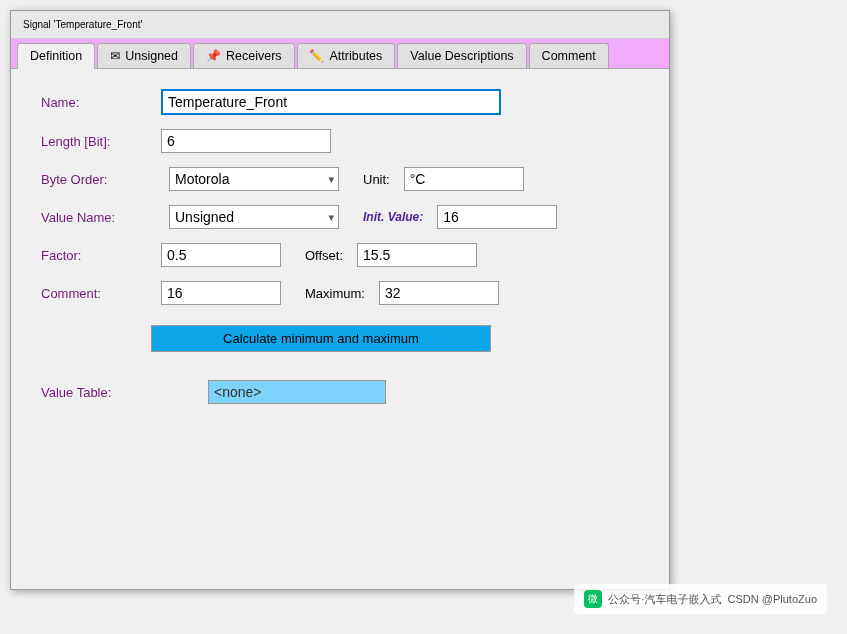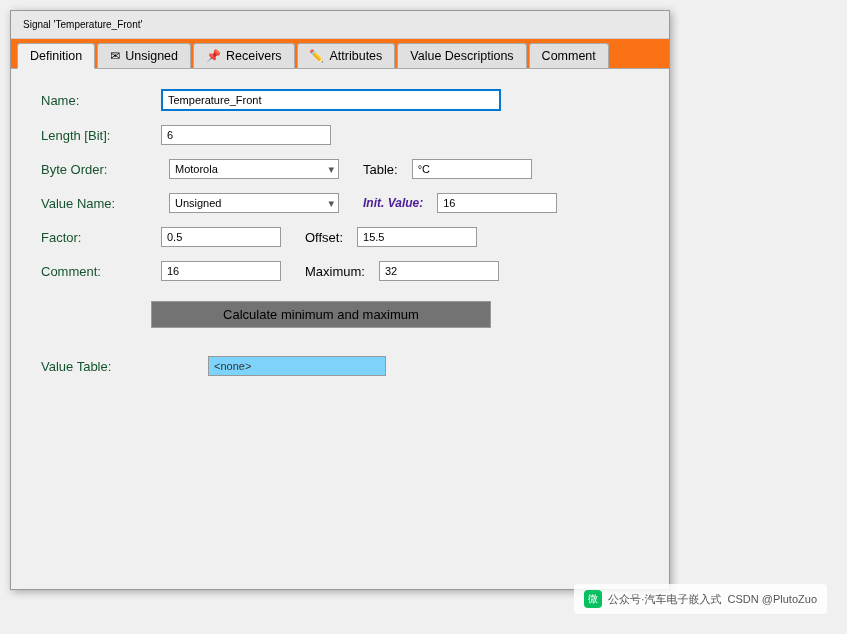--- a/index.html
+++ b/index.html
@@ -23,21 +23,21 @@
     .dialog-title {
       background: #e8e8e8;
       padding: 8px 12px;
       font-size: 10px;
       font-weight: normal;
       border-bottom: 1px solid #ccc;
     }
     .tab-bar {
       display: flex;
       border-bottom: 1px solid #aaa;
-      background: #f97316;
+      background: #f0abfc;
       padding: 4px 6px 0 6px;
       gap: 2px;
     }
     .tab {
       padding: 5px 12px;
       border: 1px solid #aaa;
       border-bottom: none;
       background: #e0e0e0;
       cursor: pointer;
       font-size: 12.5px;
@@ -61,28 +61,28 @@
     .form-row {
       display: flex;
       align-items: center;
       margin-bottom: 14px;
       gap: 10px;
     }
     .form-label {
       width: 110px;
       text-align: left;
       font-size: 13px;
-      color: #14532d;
+      color: #701a75;
       flex-shrink: 0;
     }
     .form-input {
       border: 1px solid #999;
       background: white;
       padding: 3px 5px;
-      font-size: 11px;
+      font-size: 14px;
       outline: none;
     }
     .input-name {
       width: 340px;
       border: 2px solid #0078d4;
     }
     .input-length {
       width: 170px;
     }
     .input-byteorder {
@@ -147,21 +147,21 @@
       color: #4c1d95;
       font-size: 12px;
       font-weight: bold;
       text-decoration: none;
       cursor: pointer;
       margin-left: 14px;
       margin-right: 4px;
       font-style: italic;
     }
     .btn-calculate {
-      background: #737373;
+      background: #0ea5e9;
       border: 1px solid #999;
       padding: 5px 31px;
       font-size: 13px;
       cursor: pointer;
       margin-left: 110px;
       margin-top: 6px;
       margin-bottom: 14px;
       width: 340px;
     }
     .watermark {
@@ -232,21 +232,21 @@
     </div>
 
     <div class="form-row">
       <label class="form-label">Byte Order:</label>
       <div class="select-wrapper">
         <select class="form-input input-byteorder">
           <option>Motorola</option>
           <option>Intel</option>
         </select>
       </div>
-      <span class="inline-label">Table:</span>
+      <span class="inline-label">Unit:</span>
       <input class="form-input input-unit" type="text" value="°C" style="">
     </div>
 
     <div class="form-row">
       <label class="form-label">Value Name:</label>
       <div class="select-wrapper">
         <select class="form-input" style="width:170px;">
           <option>Unsigned</option>
           <option>Signed</option>
           <option>Float</option>

